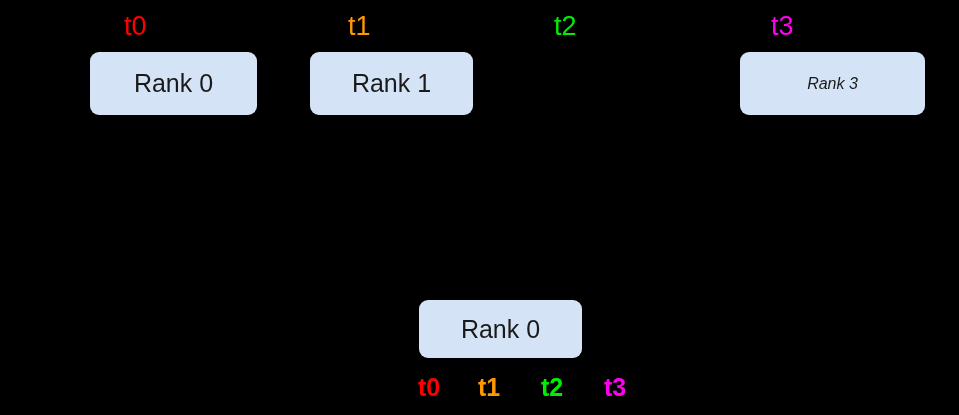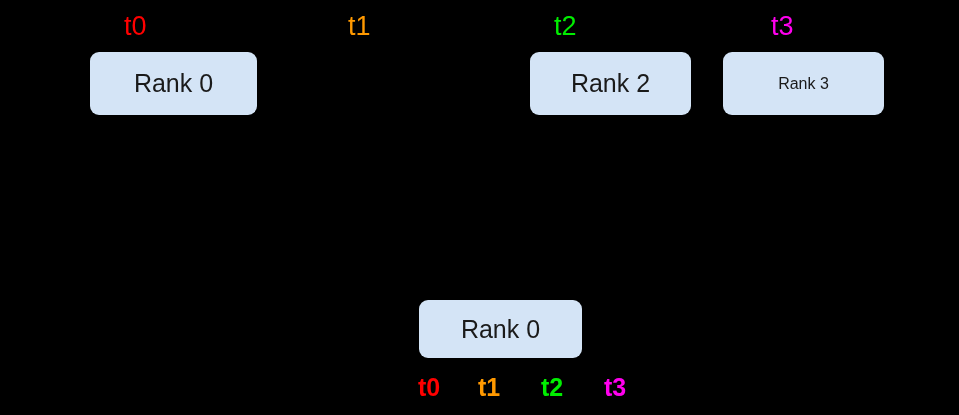--- a/index.html
+++ b/index.html
@@ -44,21 +44,21 @@
   }
   .tick-label.bottom-tick {
     font-size: 25px;
     font-weight: 700;
   }
 
   
   #box-rank-0 { left: 68px;  top: 52px; width: 167px; height: 63px; }
   #box-rank-1 { left: 288px; top: 52px; width: 163px; height: 63px; }
   #box-rank-2 { left: 508px; top: 52px; width: 161px; height: 63px; }
-  #box-rank-3 { left: 701px; top: 52px; width: 161px; height: 63px; }
+  #box-rank-3 { left: 718px; top: 52px; width: 185px; height: 63px; font-style: italic; }
 
   #tick-t0-top { left: 102px; top: 13px; }
   #tick-t1-top { left: 326px; top: 13px; }
   #tick-t2-top { left: 532px; top: 13px; }
   #tick-t3-top { left: 749px; top: 13px; }
 
   
   #box-rank-0-bottom { left: 397px; top: 300px; width: 163px; height: 58px; }
 
   #tick-t0-bottom { left: 396px; top: 375px; }
@@ -74,22 +74,22 @@
   <div class="tick-label" id="tick-t0-top" style="color: rgb(255, 0, 0);">t0</div>
 
   <div class="tick-label" id="tick-t1-top" style="color: rgb(255, 153, 0);">t1</div>
 
   <div class="tick-label" id="tick-t2-top" style="color: rgb(0, 238, 0);">t2</div>
 
   <div class="tick-label" id="tick-t3-top" style="color: rgb(255, 0, 238);">t3</div>
 
   <div class="rank-box" id="box-rank-0" style="background: rgb(212, 228, 246); color: rgb(26, 26, 26);">Rank 0</div>
 
+  <div class="rank-box" id="box-rank-1" style="background: rgb(212, 228, 246); color: rgb(26, 26, 26);">Rank 1</div>
 
-  <div class="rank-box" id="box-rank-2" style="background: rgb(212, 228, 246); color: rgb(26, 26, 26);">Rank 2</div>
 
   <div class="rank-box small-label" id="box-rank-3" style="background: rgb(212, 228, 246); color: rgb(26, 26, 26);">Rank 3</div>
 
   <div class="rank-box" id="box-rank-0-bottom" style="background: rgb(212, 228, 246); color: rgb(26, 26, 26);">Rank 0</div>
 
   <div class="tick-label bottom-tick" id="tick-t0-bottom" style="color: rgb(255, 0, 0);">t0</div>
 
   <div class="tick-label bottom-tick" id="tick-t1-bottom" style="color: rgb(255, 153, 0);">t1</div>
 
   <div class="tick-label bottom-tick" id="tick-t2-bottom" style="color: rgb(0, 238, 0);">t2</div>

